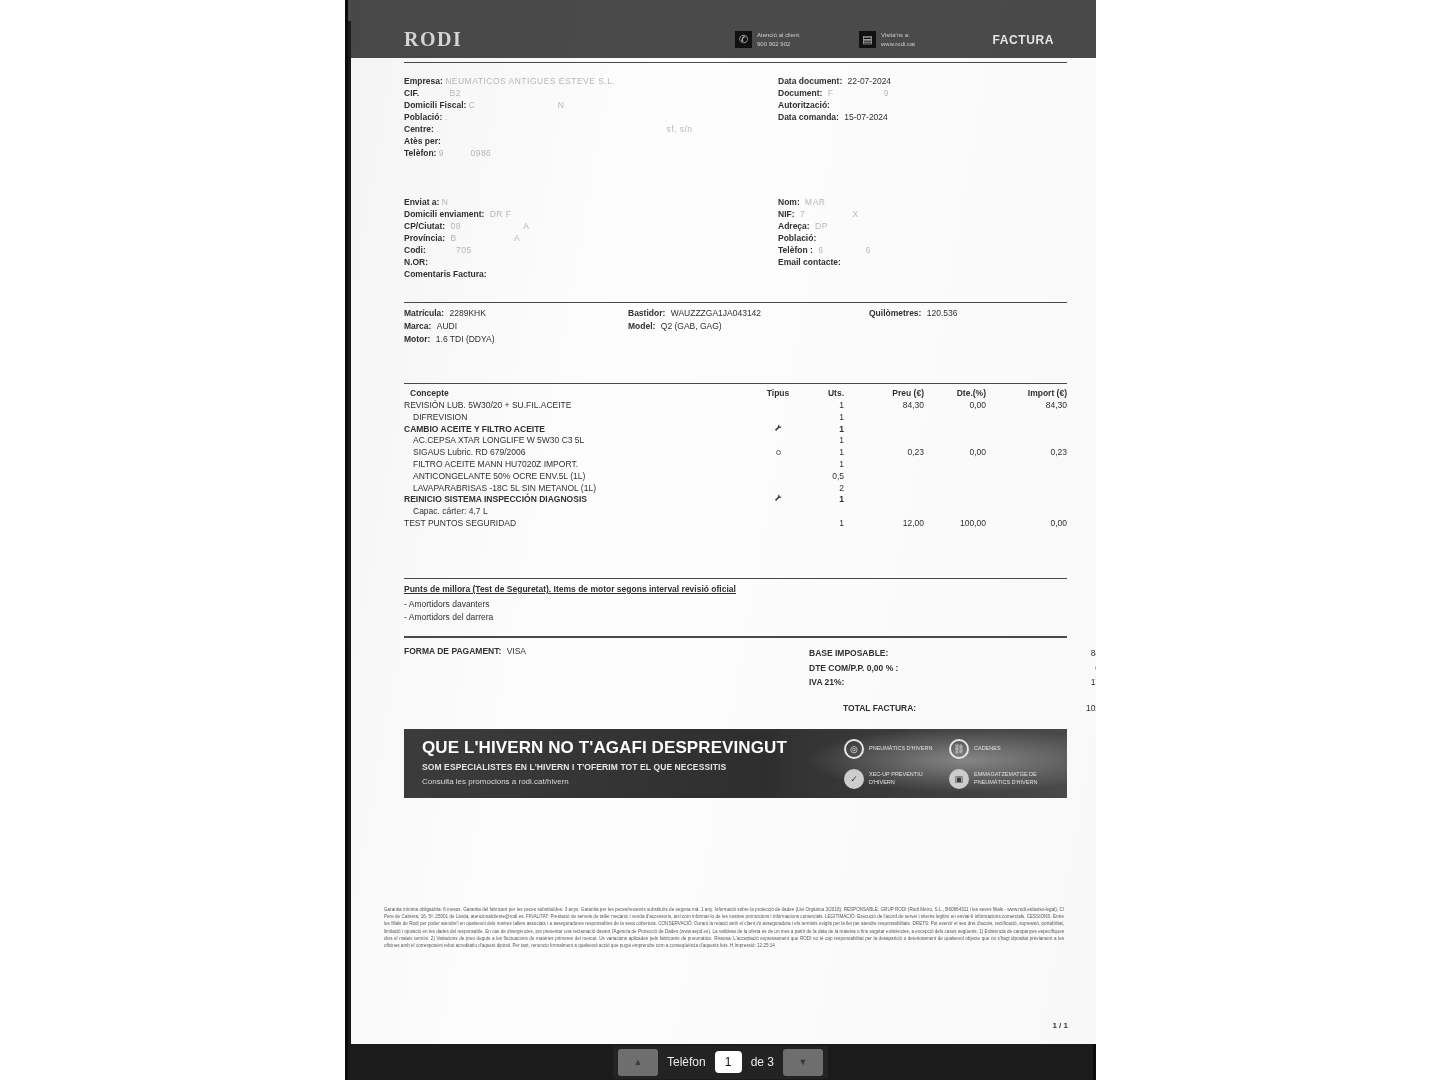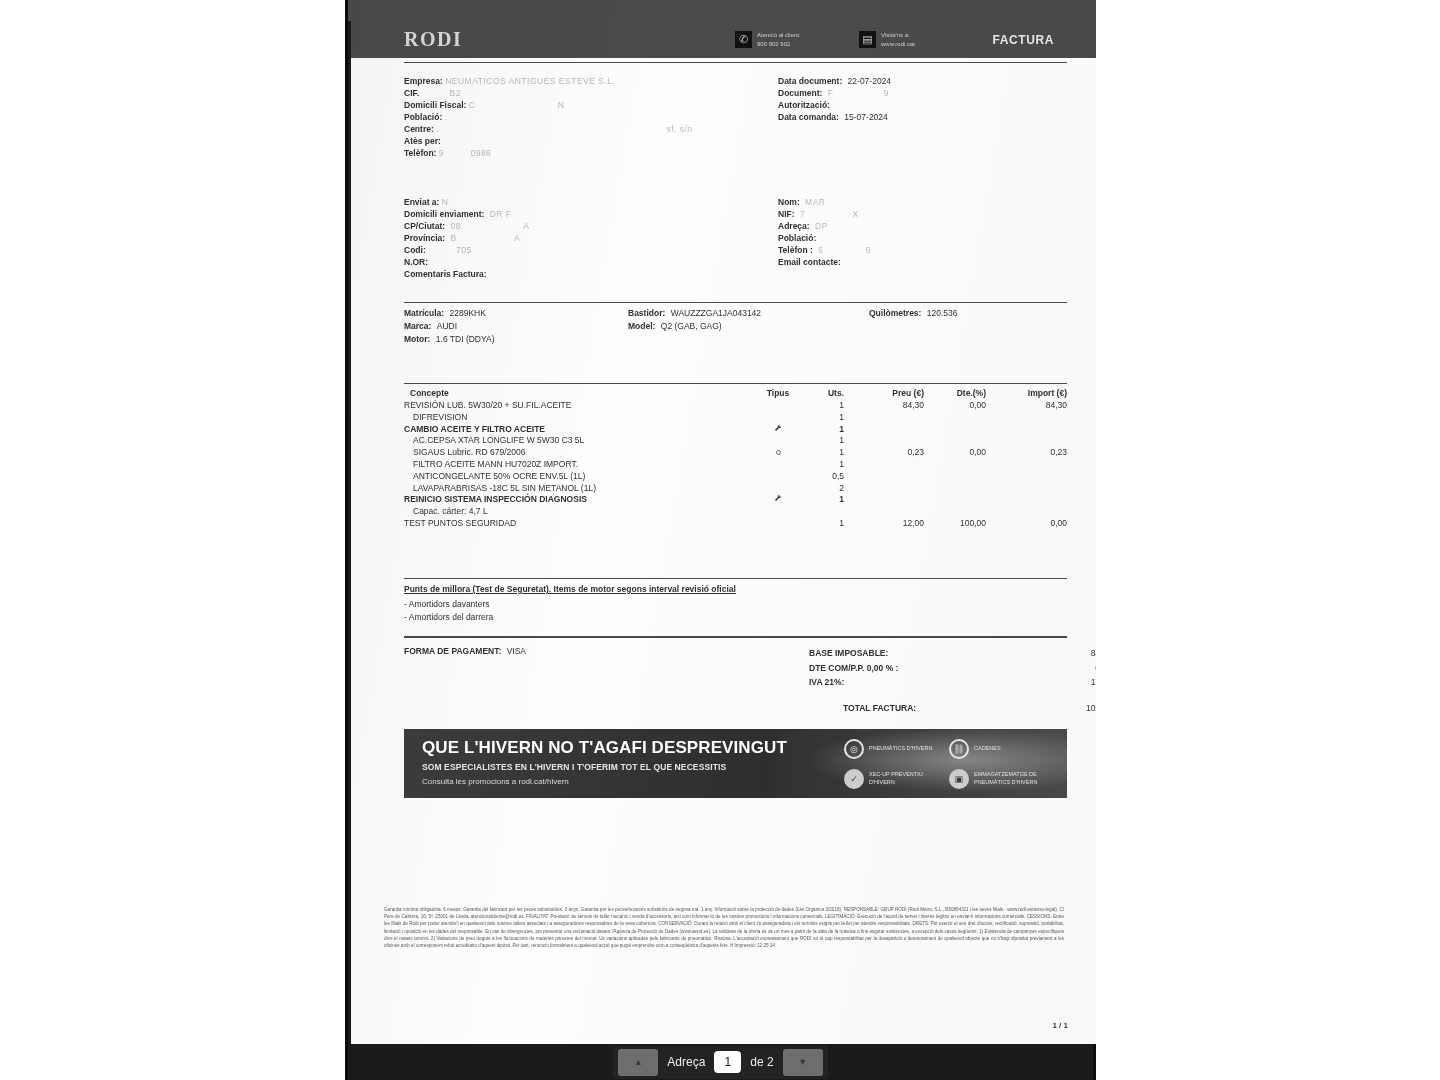--- a/index.html
+++ b/index.html
@@ -500,23 +500,23 @@
         <div class="pageno">1 / 1</div>
 
       </div>
     </div>
 
     <div class="pager">
       <div class="pbox">
         <div class="parrow">
           <span>▲</span>
         </div>
-        <span class="plabel">Adreça</span>
+        <span class="plabel">Telèfon</span>
         <input class="pinput" value="1" style="">
-        <span class="plabel">de 2</span>
+        <span class="plabel">de 3</span>
         <div class="parrow">
           <span>▼</span>
         </div>
       </div>
     </div>
 
   </div>
 </div>
 
 </body></html>

